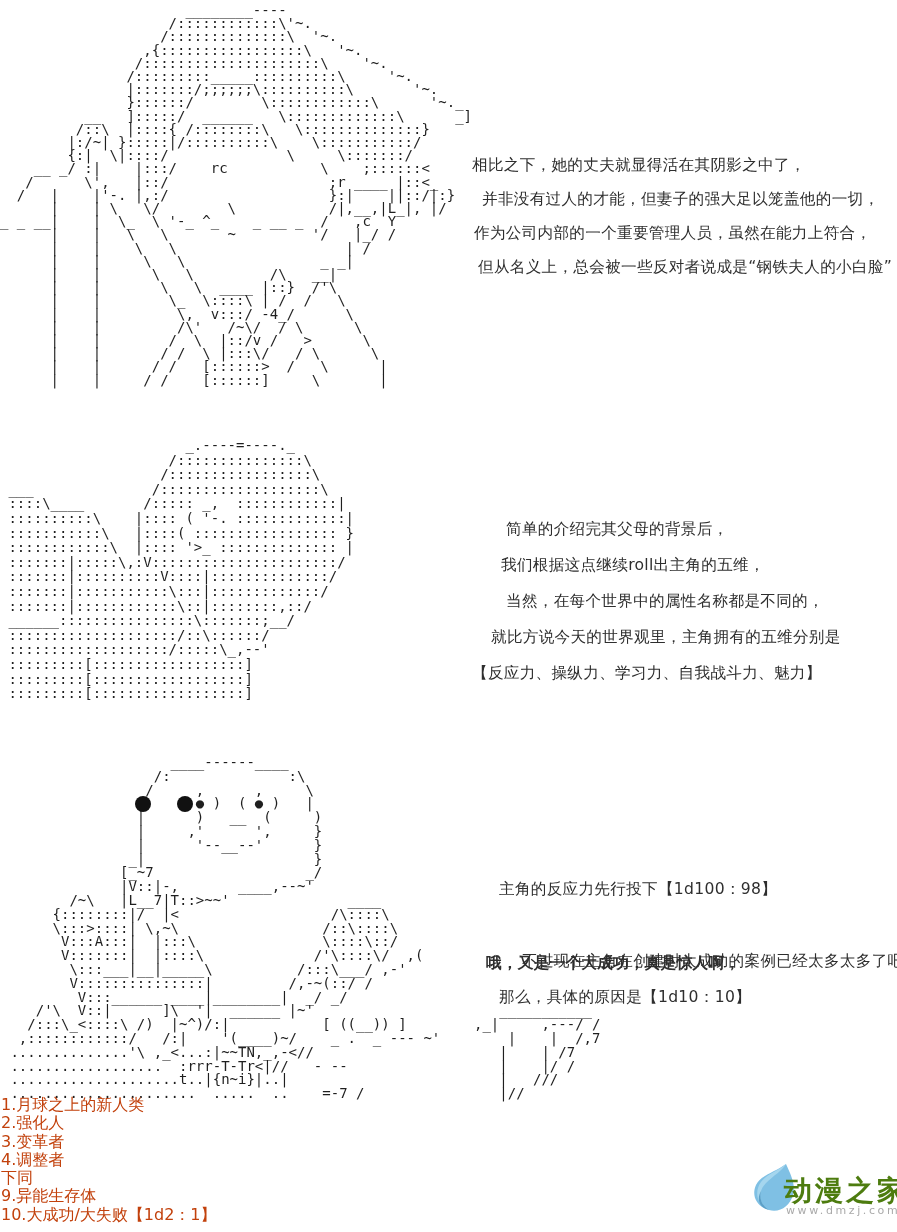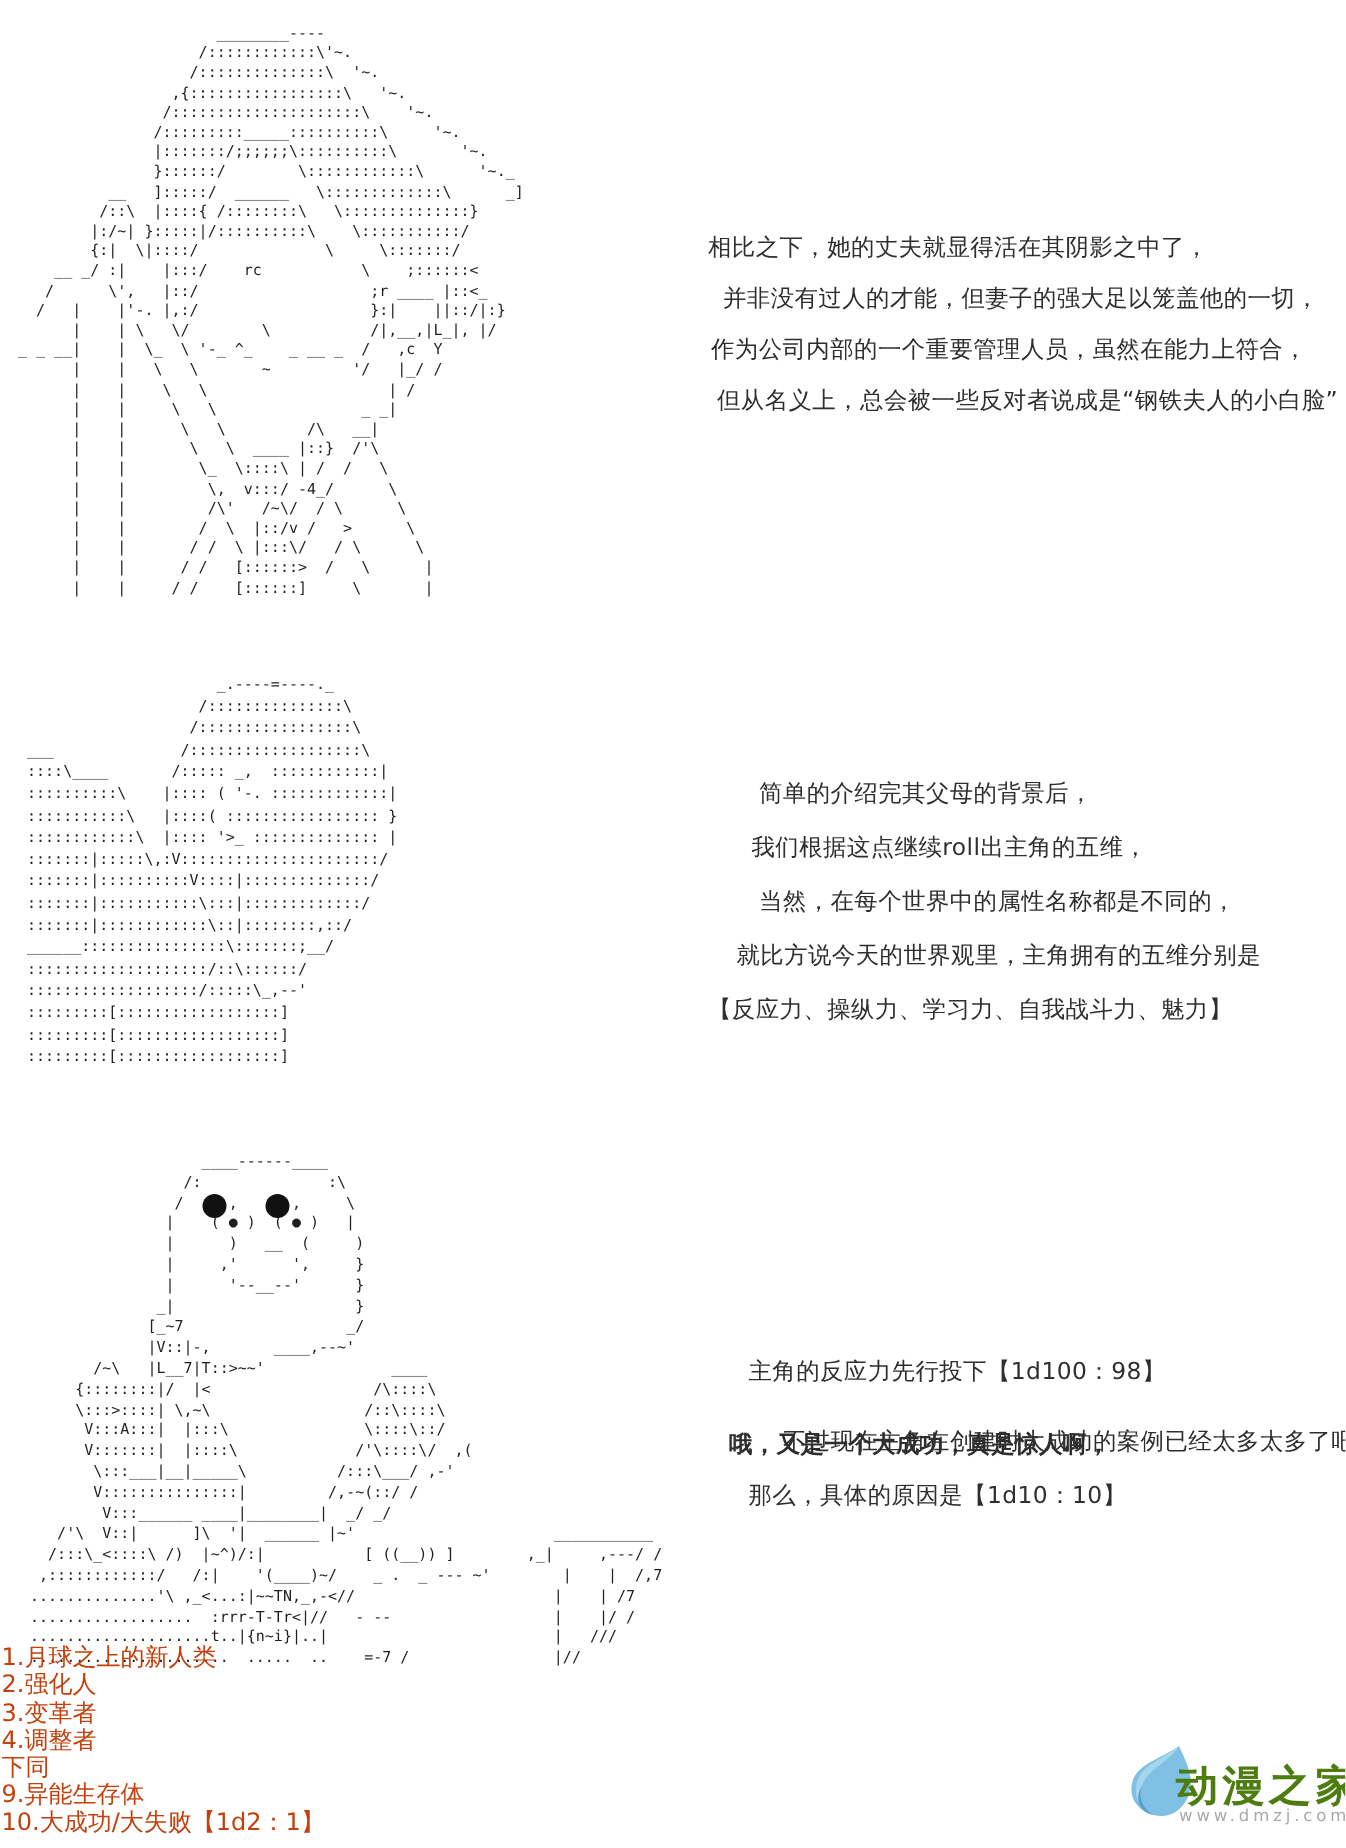--- a/index.html
+++ b/index.html
@@ -7,25 +7,25 @@
   #page {
     position: relative;
     width: 897px;
     height: 1232px;
     background: #ffffff;
     overflow: hidden;
     font-family: "DejaVu Sans", sans-serif;
   }
   .aa {
     position: absolute;
-    margin: 12px;
+    margin: 0;
     white-space: pre;
     font-family: "DejaVu Sans Mono", monospace;
     color: #1f1f1f;
-    font-size: 10px;
+    font-size: 14px;
   }
   #aa-panel-1 { left: 0px;  top: 4px;   line-height: 13.2px; }
   #aa-panel-2 { left: 0px;  top: 438px; line-height: 14.6px; }
   #aa-panel-3 { left: 2px;  top: 756px; line-height: 13.8px; }
   .txt {
     position: absolute;
     white-space: nowrap;
     font-size: 15.6px;
     color: #2e2e2e;
     letter-spacing: 0.3px;
@@ -145,21 +145,21 @@
   <div class="txt" style="left:482px; top:189px;">并非没有过人的才能，但妻子的强大足以笼盖他的一切，</div>
   <div class="txt" style="left:478px; top:257px;">但从名义上，总会被一些反对者说成是“钢铁夫人的小白脸”</div>
   <div class="txt" style="left:474px; top:223px;">作为公司内部的一个重要管理人员，虽然在能力上符合，</div>
 
   <div class="txt" style="left:506px; top:519px;">简单的介绍完其父母的背景后，</div>
   <div class="txt" style="left:501px; top:555px;">我们根据这点继续roll出主角的五维，</div>
   <div class="txt" style="left:506px; top:591px;">当然，在每个世界中的属性名称都是不同的，</div>
   <div class="txt" style="left:472px; top:663px;">【反应力、操纵力、学习力、自我战斗力、魅力】</div>
   <div class="txt" style="left:491px; top:627px;">就比方说今天的世界观里，主角拥有的五维分别是</div>
 
-  <div class="txt" style="left:499px; top:879px;margin-top:25px;">主角的反应力先行投下【1d100：98】</div>
+  <div class="txt" style="left:499px; top:879px;">主角的反应力先行投下【1d100：98】</div>
   <div class="txt" style="left:486px; top:953px;font-weight:bold;">哦，又是一个大成功，真是惊人啊，</div>
   <div class="txt" style="left:483px; top:951px;margin-left:39px;">不过现在主角在创建时大成功的案例已经太多太多了吧，</div>
   <div class="txt" style="left:499px; top:987px;">那么，具体的原因是【1d10：10】</div>
 
   <div id="option-list">1.月球之上的新人类
 2.强化人
 3.变革者
 4.调整者
 下同
 9.异能生存体

